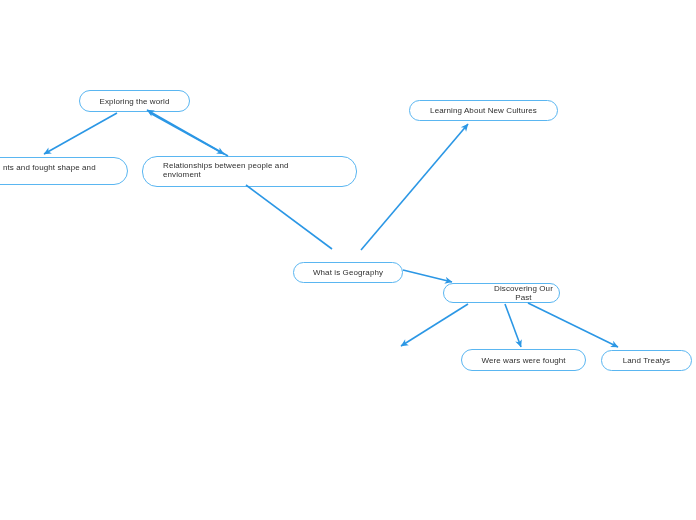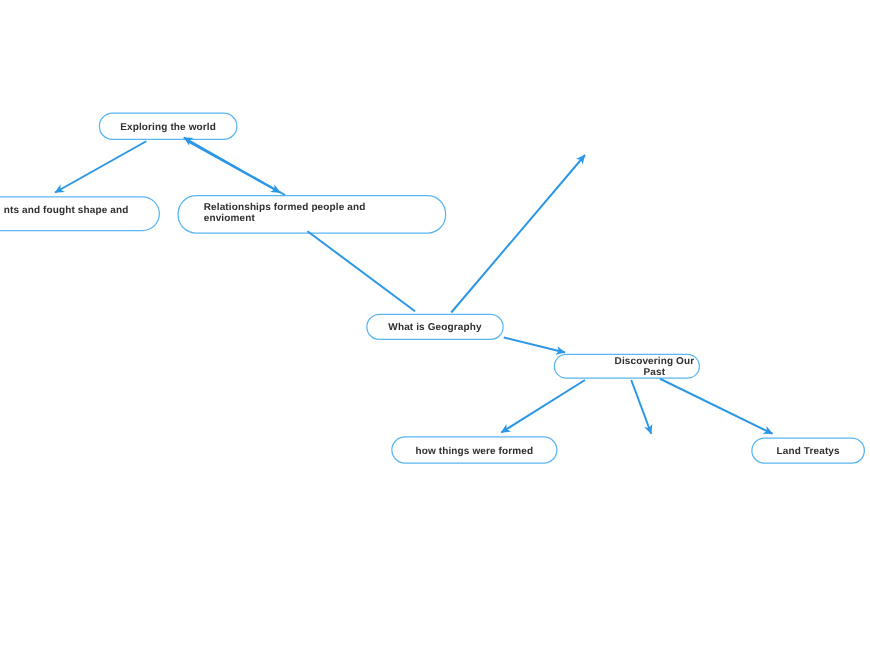--- a/index.html
+++ b/index.html
@@ -17,21 +17,21 @@
     overflow:hidden;
     font-family:"Liberation Sans","DejaVu Sans",sans-serif;
   }
   .node{
     position:absolute;
     box-sizing:border-box;
     background:var(--node-fill);
     border:1.5px solid var(--node-border);
     color:var(--text);
     font-size:8px;
-    font-weight:bold;
+    font-weight:normal;
     letter-spacing:.1px;
     display:flex;
     align-items:center;
     justify-content:center;
     text-align:center;
     white-space:pre-line;
     line-height:9px;
     z-index:1;
   }
   .node.align-left{
@@ -52,37 +52,40 @@
 
   <div class="node" style="left:79px;top:90px;width:111px;height:22px;border-radius:11px;">
     <span>Exploring the world</span>
   </div>
 
   <div class="node align-left" style="left:-100px;top:157px;width:228px;height:28px;border-radius:14px;padding:5px 0 0 102px;">
     <span>nts and fought shape and</span>
   </div>
 
   <div class="node align-left" style="left:142px;top:156px;width:215px;height:31px;border-radius:15px;padding:4px 0 0 20px;">
-    <span>Relationships formed people and
+    <span>Relationships between people and
 envioment</span>
   </div>
 
+  <div class="node" style="left:409px;top:100px;width:149px;height:21px;border-radius:10.5px;">
+    <span>Learning About New Cultures</span>
+  </div>
 
-  <div class="node" style="left:293px;top:251px;width:110px;height:21px;border-radius:10.5px;align-items:center;">
+  <div class="node" style="left:293px;top:262px;width:110px;height:21px;border-radius:10.5px;align-items:center;">
     <span>What is Geography</span>
   </div>
 
   <div class="node" style="left:443px;top:283px;width:117px;height:20px;border-radius:10px;padding-left:44px;">
     <span>Discovering Our Past</span>
   </div>
 
-  <div class="node" style="left:313px;top:349px;width:133px;height:22px;border-radius:11px;">
-    <span>how things were formed</span>
+
+  <div class="node" style="left:461px;top:349px;width:125px;height:22px;border-radius:11px;">
+    <span>Were wars were fought</span>
   </div>
-
 
   <div class="node" style="left:601px;top:350px;width:91px;height:21px;border-radius:10.5px;">
     <span>Land Treatys</span>
   </div>
 
   <svg id="edges" width="696" height="520" viewBox="0 0 696 520">
     <defs>
       <marker id="arw" markerUnits="userSpaceOnUse" markerWidth="10" markerHeight="10" refX="7.6" refY="4" orient="auto">
         <path d="M0.5,0.5 L8,4 L0.5,7.5 L2.6,4 Z" fill="#2B97E5"></path>
       </marker>

